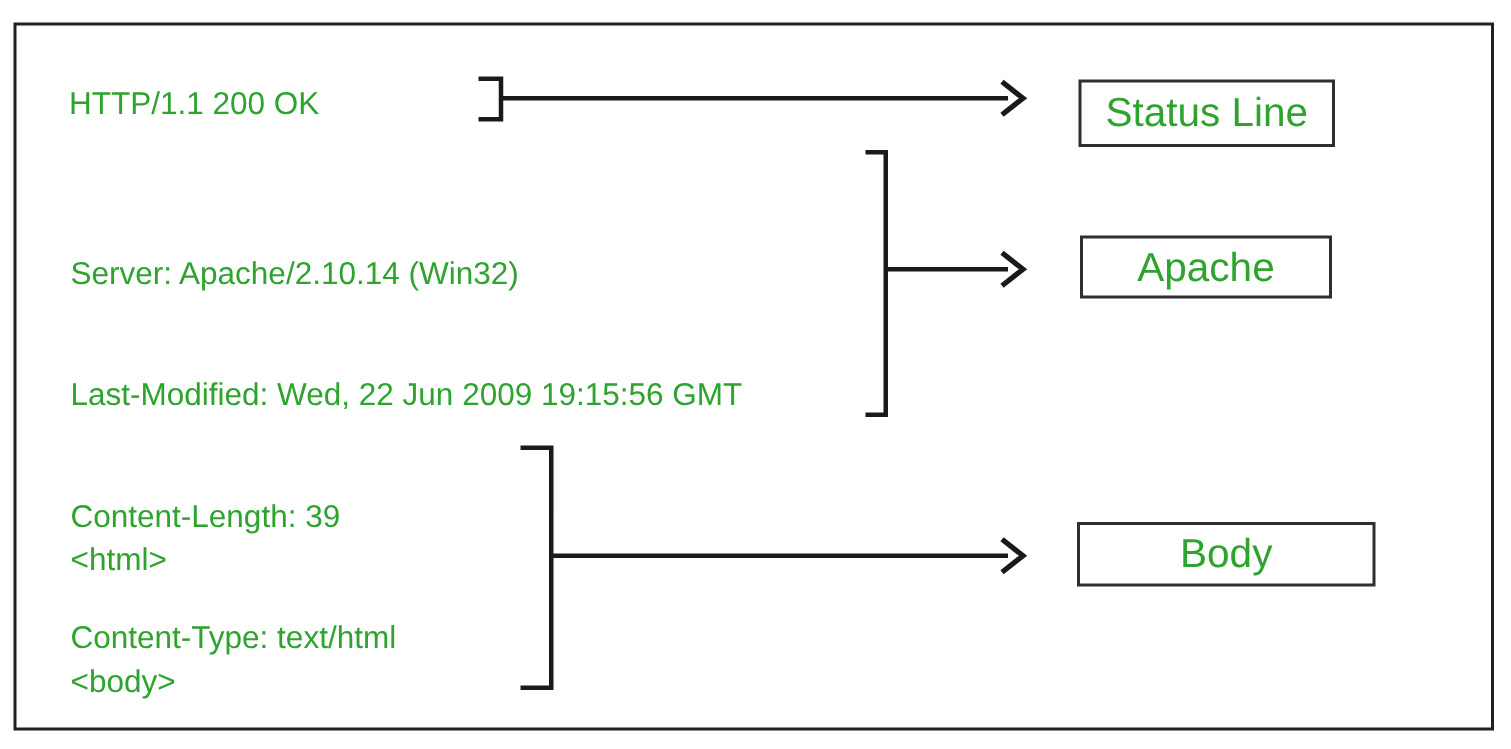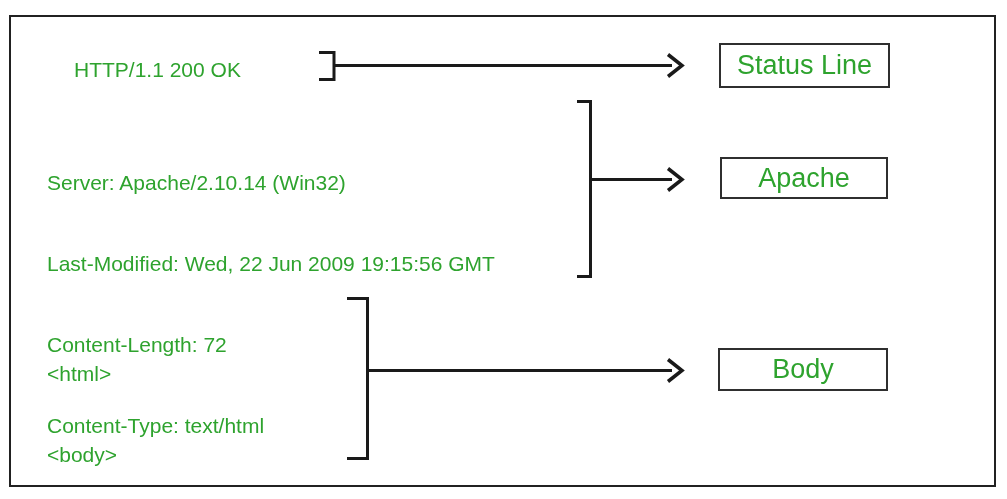--- a/index.html
+++ b/index.html
@@ -18,21 +18,20 @@
     border: 2px solid #212121;
     box-sizing: border-box;
     background: #ffffff;
   }
   .green-text { color: #2ea32e; }
   .status-text {
     position: absolute;
     left: 46px; top: 56px;
     font-size: 21px; line-height: 27px;
     white-space: pre;
-    margin-left: 28px;
   }
   .headers-block {
     position: absolute;
     left: 47px; top: 115px;
     font-size: 21px; line-height: 27px;
     white-space: pre;
   }
   .body-block {
     position: absolute;
     left: 47px; top: 306px;
@@ -49,37 +48,37 @@
     position: absolute;
     box-sizing: border-box;
     border: 2px solid #2f2f2f;
     background: #ffffff;
     display: flex;
     align-items: center;
     justify-content: center;
     font-size: 27px;
     color: #2ea32e;
   }
-  .label-box.status { left: 719px; top: 43px;  width: 171px; height: 45px; }
+  .label-box.status { left: 719px; top: 53px;  width: 171px; height: 45px; }
   .label-box.headers { left: 720px; top: 157px; width: 168px; height: 42px; }
-  .label-box.body   { left: 718px; top: 348px; width: 170px; height: 43px; }
+  .label-box.body   { left: 718px; top: 348px; width: 199px; height: 43px; }
 </style>
 </head>
 <body>
 
 <div class="canvas">
 
   <div class="outer-border"></div>
 
   <div class="status-text green-text">HTTP/1.1 200 OK</div>
 
   <div class="headers-block green-text">
     <div>Server: Apache/2.10.14 (Win32)</div>
     <div>Last-Modified: Wed, 22 Jun 2009 19:15:56 GMT</div>
-    <div>Content-Length: 72</div>
+    <div>Content-Length: 39</div>
     <div>Content-Type: text/html</div>
     
   </div>
 
   <div class="body-block green-text">
     <div>&lt;html&gt;</div>
     <div>&lt;body&gt;</div>
     
     
     

